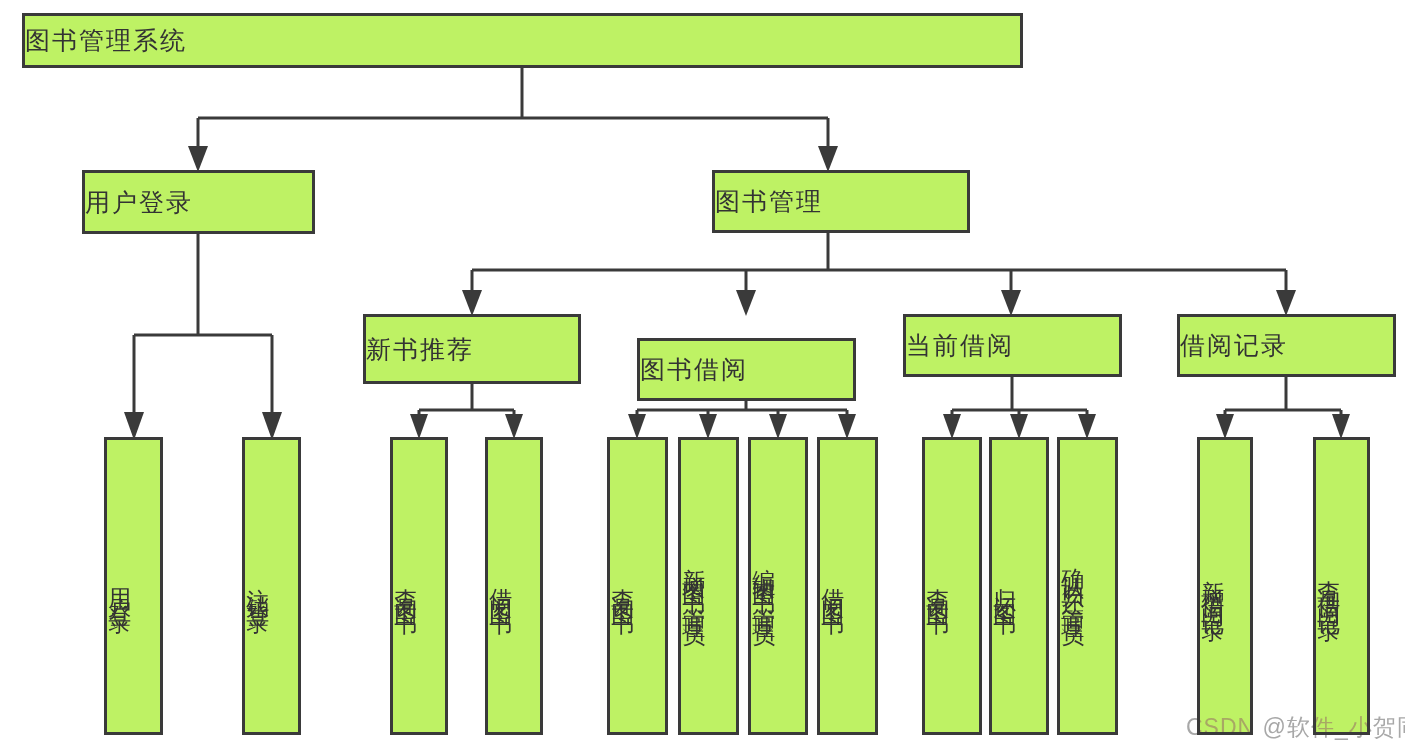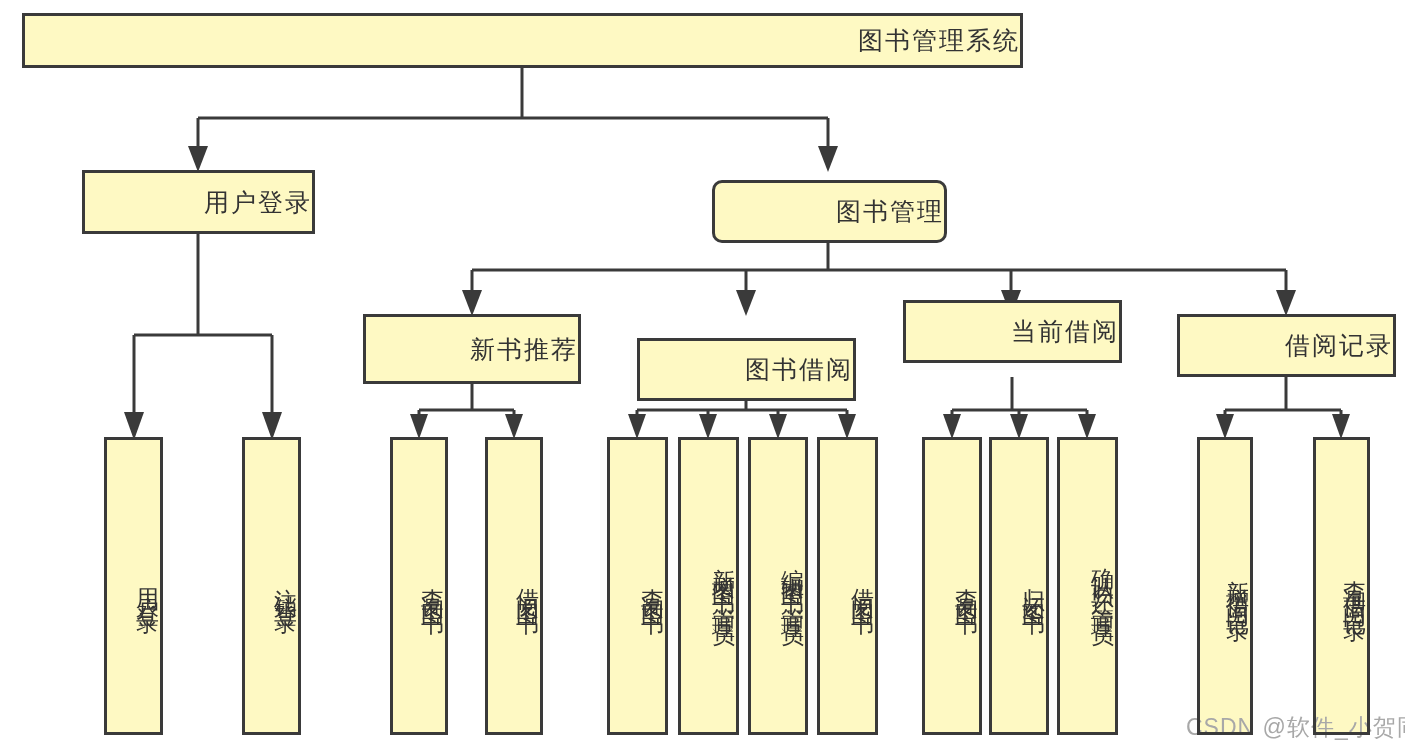--- a/index.html
+++ b/index.html
@@ -13,49 +13,49 @@
   }
   .wires {
     position: absolute;
     left: 0; top: 0;
     z-index: 1;
   }
   .node {
     position: absolute;
     box-sizing: border-box;
     border: 3px solid #3a3a3a;
-    background: #fef9c3;
+    background: #bef264;
     display: flex;
     align-items: center;
-    justify-content: flex-end;
+    justify-content: flex-start;
     color: #333333;
     z-index: 2;
   }
   .h-label {
     font-size: 25px;
     letter-spacing: 2px;
     white-space: nowrap;
   }
   .v-label {
     writing-mode: vertical-rl;
     text-orientation: mixed;
     font-size: 23px;
     letter-spacing: 8px;
     line-height: 1.1;
     white-space: nowrap;
   }
   
   #root        { left: 22px;   top: 13px;  width: 1001px; height: 55px; }
   
   #n-user-login{ left: 82px;   top: 170px; width: 233px;  height: 64px; }
-  #n-book-mgmt { left: 712px;  top: 180px; width: 235px;  height: 63px; border-radius: 10px; }
+  #n-book-mgmt { left: 712px;  top: 170px; width: 258px;  height: 63px; }
   
   #n-new-book  { left: 363px;  top: 314px; width: 218px;  height: 70px; }
   #n-borrowing { left: 637px;  top: 314px; width: 219px;  height: 63px; margin-top: 24px; }
-  #n-current   { left: 903px;  top: 300px; width: 219px;  height: 63px; padding-left: 28px; }
+  #n-current   { left: 903px;  top: 314px; width: 219px;  height: 63px; }
   #n-records   { left: 1177px; top: 314px; width: 219px;  height: 63px; }
   
   .leaf { top: 437px; height: 298px; }
   #lf0  { left: 104px;  width: 59px; }
   #lf1  { left: 242px;  width: 59px; }
   #lf2  { left: 390px;  width: 58px; }
   #lf3  { left: 485px;  width: 58px; }
   #lf4  { left: 607px;  width: 61px; }
   #lf5  { left: 678px;  width: 61px; }
   #lf6  { left: 748px;  width: 60px; }

